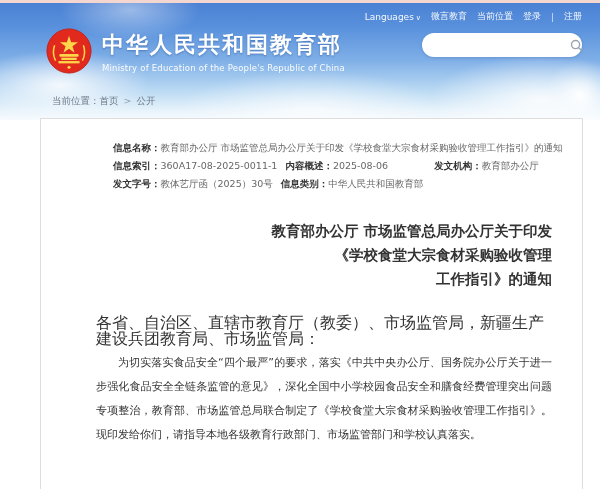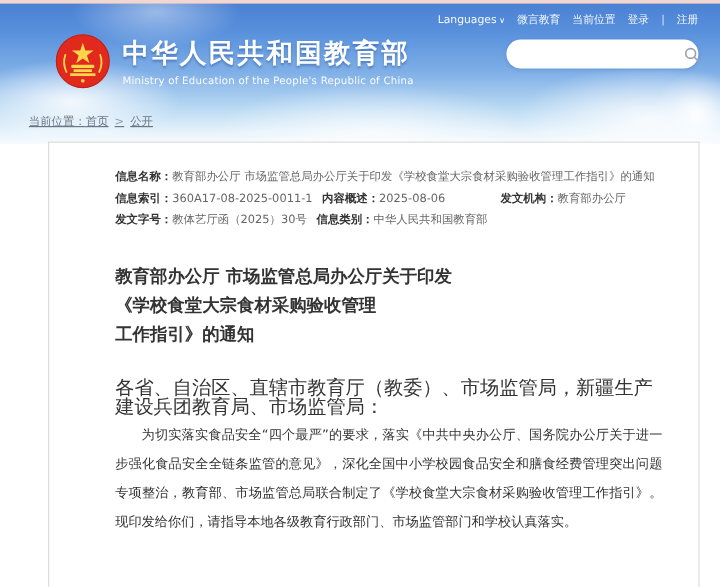--- a/index.html
+++ b/index.html
@@ -37,37 +37,37 @@
 
   
   .search { position:absolute; right:18px; top:33px; z-index:6; width:160px; height:24px;
     background:#fff; border-radius:12px; box-shadow:0 1px 3px rgba(40,80,150,.25);
     display:flex; align-items:center; }
   .search input { flex:1; border:none; outline:none; background:transparent; height:100%;
     padding:0 4px 0 12px; font-size:10px; color:#333; }
   .search .mag { width:22px; height:22px; display:flex; align-items:center; justify-content:center; cursor:pointer; margin-right:3px; }
 
   
-  .breadcrumb { position:absolute; left:24px; top:95px; z-index:6; font-size:9.5px; color:#6b7785;text-decoration:underline; }
+  .breadcrumb { position:absolute; left:52px; top:95px; z-index:6; font-size:9.5px; color:#6b7785; }
   .breadcrumb a { color:#6b7785; text-decoration:none; cursor:pointer; }
   .bc-sep { margin:0 5px; color:#8fa0b0; }
 
   
   .card { position:absolute; left:40px; top:118px; width:543px; height:371px; z-index:4;
     background:#fff; border:1px solid #ddd; border-bottom:none; }
   .card-inner { padding:20px 30px 0 55px; }
 
   .info-table { font-size:9.5px; line-height:18px; color:#666; }
-  .info-row { white-space:nowrap; }
+  .info-row { white-space:nowrap;margin-left:17px; }
   .ilabel { font-weight:bold; color:#333; }
   .ival  { color:#666; }
   .gap-s { display:inline-block; width:8px; }
   .gap-m { display:inline-block; width:46px; }
 
-  .doc-title { margin-top:26px; text-align:left; font-size:14.5px; font-weight:bold;
+  .doc-title { margin-top:26px; text-align:right; font-size:14.5px; font-weight:bold;
     color:#333; line-height:24px; }
   .doc-number { margin-top:12px; text-align:right; padding-right:70px; font-size:10.5px; color:#444; }
 
   .salutation { margin-top:24px; font-size:16px; color:#333; line-height:16px; }
   .body-para { margin-top:4px; font-size:11px; color:#333; line-height:24px; text-indent:2em; text-align:justify; }
 </style>
 </head>
 <body>
 
 <div class="sky">

